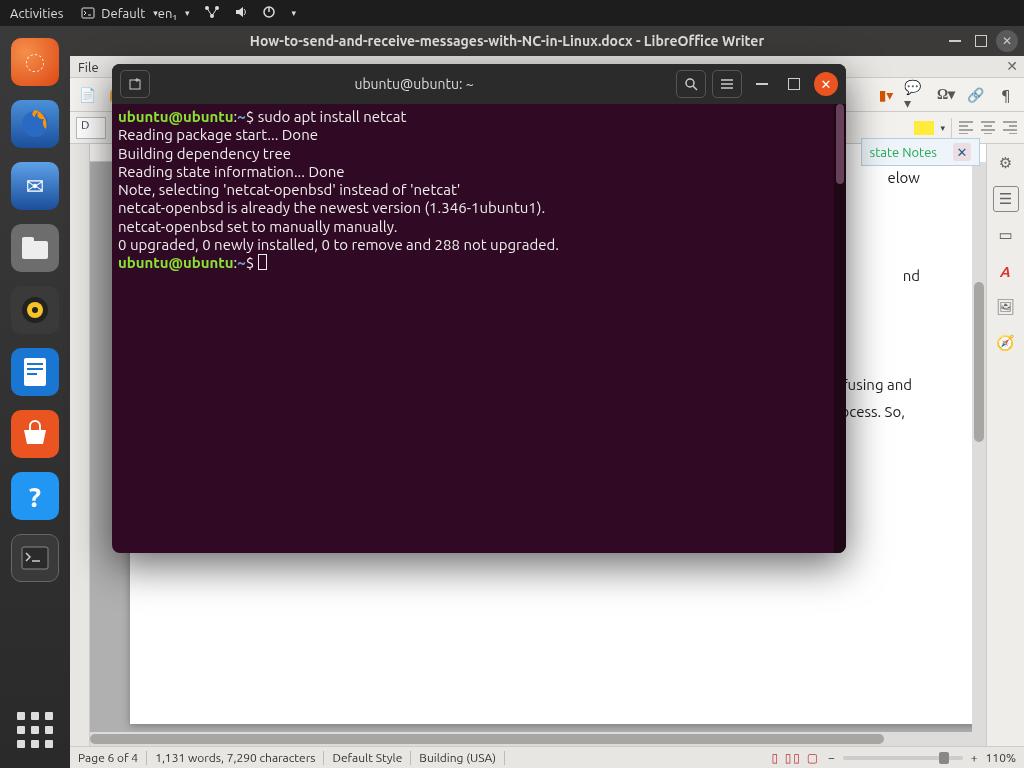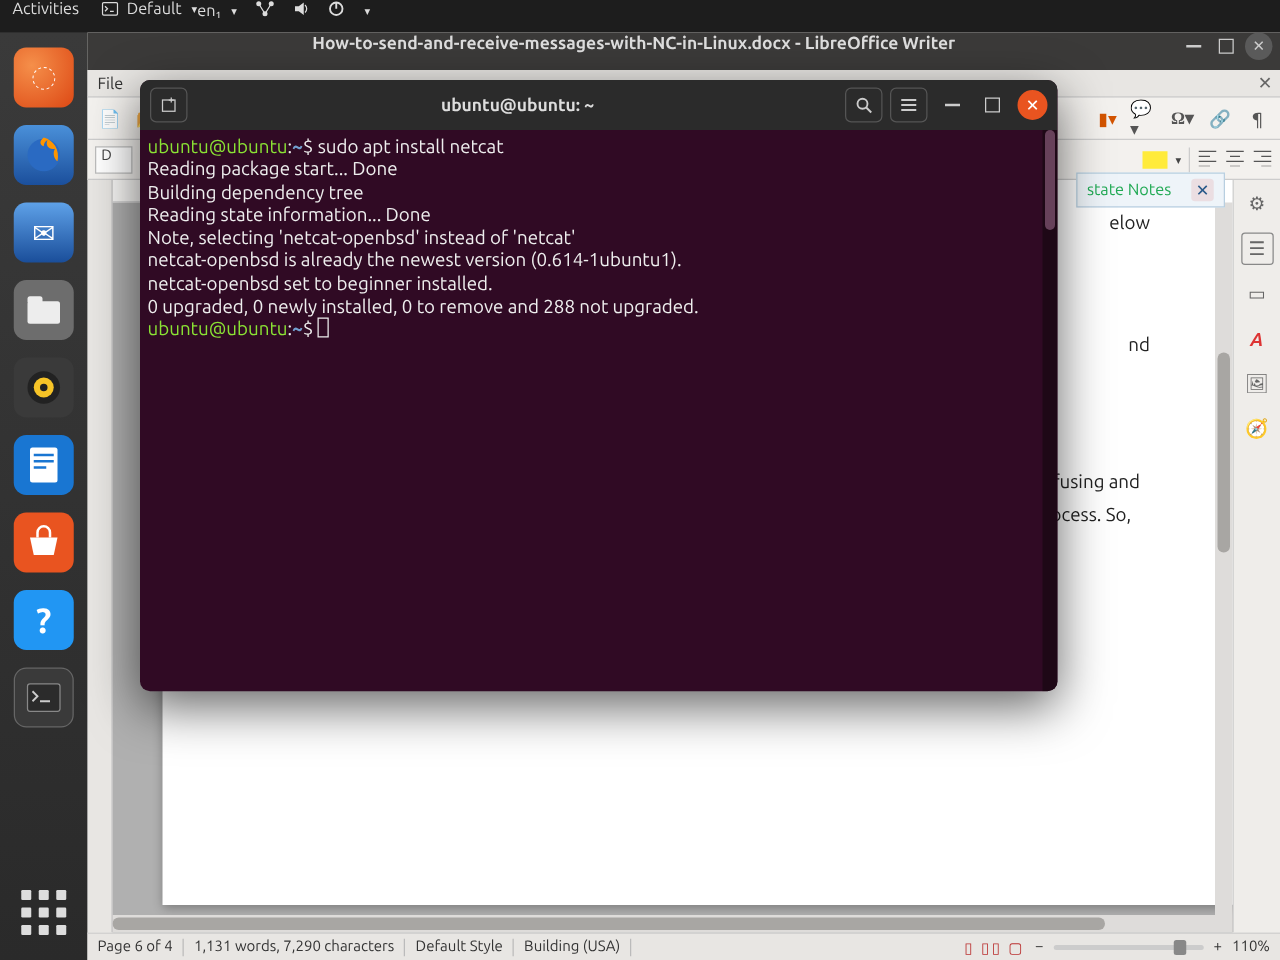--- a/index.html
+++ b/index.html
@@ -1,35 +1,35 @@
 <!DOCTYPE html>
 <html><head>
 <meta charset="utf-8">
 <style>
 * { margin:0; padding:0; box-sizing:border-box; font-family:"Ubuntu",sans-serif; }
 body { width:1024px; height:768px; overflow:hidden; background:#2c2c2c; position:relative; }
 
 
-.topbar { height:26px; background:#1d1d1d; color:#dcdcdc; display:flex; align-items:flex-start; font-size:13px; padding:0 10px; }
+.topbar { height:26px; background:#1d1d1d; color:#dcdcdc; display:flex; align-items:center; font-size:13px; padding:0 10px; }
 .topbar .left { display:flex; align-items:center; gap:18px; }
 .topbar .center { flex:1; text-align:center; }
 .topbar .right { display:flex; align-items:center; gap:14px; }
 .topbar .menu-item { display:flex; align-items:center; gap:6px; }
 .topbar svg,.topbar .tri { fill:#dcdcdc; }
 .tri { display:inline-block; margin-left:2px; font-size:9px; }
 
 
 .dock { position:absolute; left:0; top:26px; bottom:0; width:70px; background:linear-gradient(#3a3a3a,#2a2a2a); display:flex; flex-direction:column; align-items:center; padding-top:12px; gap:14px; }
 .dock .icon { width:48px; height:48px; border-radius:10px; display:flex; align-items:center; justify-content:center; font-size:22px; color:#fff; }
 .dock .apps { margin-top:auto; margin-bottom:20px; display:grid; grid-template-columns:repeat(3,8px); grid-template-rows:repeat(3,8px); gap:6px; }
 .dock .apps div { width:8px; height:8px; background:#ddd; border-radius:1px; }
 
 
 .lowin { position:absolute; left:70px; right:0; top:26px; bottom:0; background:#f0eeec; display:flex; flex-direction:column; }
-.lowin .titlebar { height:30px; background:#3b3a39; color:#ddd; display:flex; font-size:14px; }
+.lowin .titlebar { height:30px; background:#3b3a39; color:#ddd; display:flex; align-items:center; font-size:14px; }
 .lowin .titlebar .title { flex:1; text-align:center; font-weight:600; }
 .lowin .titlebar .btns { display:flex; gap:4px; padding-right:6px; }
 .lowin .titlebar .tb { width:22px; height:22px; border-radius:11px; display:flex; align-items:center; justify-content:center; color:#ccc; font-size:12px; }
 .lowin .titlebar .tb.close { background:#5a5a5a; }
 .lowin .menubar { height:22px; background:#e8e6e3; display:flex; align-items:center; font-size:13px; color:#333; padding:0 8px; gap:12px; border-bottom:1px solid #ccc; position:relative; }
 .lowin .menubar .closex { position:absolute; right:6px; top:2px; color:#666; font-size:14px; }
 .lowin .toolbar { height:34px; background:#f3f1ee; border-bottom:1px solid #ccc; display:flex; align-items:center; padding:0 6px; gap:6px; }
 .lowin .toolbar .tool { width:24px; height:24px; display:flex; align-items:center; justify-content:center; color:#555; font-size:14px; border-radius:3px; }
 .lowin .toolbar2 { height:32px; background:#f3f1ee; border-bottom:1px solid #ccc; display:flex; align-items:center; padding:0 6px; gap:6px; font-size:12px; color:#444; }
 .lowin .toolbar2 select,.lowin .toolbar2 .combo { height:22px; border:1px solid #bbb; background:#fff; font-size:12px; padding:0 4px; }
@@ -55,26 +55,26 @@
 .statusbar { height:22px; background:#e8e6e3; border-top:1px solid #ccc; display:flex; align-items:center; font-size:12px; color:#333; padding:0 8px; gap:8px; }
 .statusbar .sep { width:1px; height:14px; background:#bbb; }
 .statusbar .spacer { flex:1; }
 .statusbar .zoom-slider { width:120px; height:4px; background:#ccc; position:relative; border-radius:2px; }
 .statusbar .zoom-slider .knob { position:absolute; right:14px; top:-4px; width:10px; height:12px; background:#888; border-radius:2px; }
 
 
 .termwin { position:absolute; left:112px; top:64px; width:734px; height:489px; background:#300a24; border-radius:8px; box-shadow:0 12px 40px rgba(0,0,0,.6); display:flex; flex-direction:column; overflow:hidden; z-index:10; }
 .termwin .ttitle { height:40px; background:#2b2b2b; display:flex; align-items:center; padding:0 8px; }
 .termwin .ttitle .newtab { width:30px; height:28px; border:1px solid #555; border-radius:5px; display:flex; align-items:center; justify-content:center; color:#ccc; margin-right:8px; }
-.termwin .ttitle .label { flex:1; text-align:center; color:#ddd; font-size:14px; font-weight:700; }
+.termwin .ttitle .label { flex:1; text-align:center; color:#ddd; font-size:14px; font-weight:400; }
 .termwin .ttitle .rbtn { width:30px; height:28px; border:1px solid #555; border-radius:5px; display:flex; align-items:center; justify-content:center; color:#ccc; margin-left:6px; }
 .termwin .ttitle .winbtn { width:24px; height:24px; display:flex; align-items:center; justify-content:center; color:#ccc; margin-left:8px; font-size:13px; }
 .termwin .ttitle .winclose { width:24px; height:24px; border-radius:12px; background:#e95420; color:#fff; display:flex; align-items:center; justify-content:center; margin-left:8px; font-size:13px; }
 .termwin .tbody { flex:1; padding:4px 6px; font-family:"Ubuntu Mono","DejaVu Sans Mono",monospace; font-size:15px; line-height:1.22; color:#eee; white-space:pre; overflow:hidden; position:relative; }
-.termwin .tbody .prompt-user { color:#8ae234; font-weight:400; }
+.termwin .tbody .prompt-user { color:#8ae234; font-weight:700; }
 .termwin .tbody .prompt-path { color:#729fcf; font-weight:600; }
 .termwin .tbody .cursor { display:inline-block; width:9px; height:16px; border:1px solid #eee; vertical-align:-2px; }
 .termwin .tscroll { position:absolute; right:0; top:40px; bottom:0; width:12px; background:#1e0816; }
 .termwin .tscroll .th { position:absolute; left:2px; right:2px; top:0; height:80px; background:#67415a; border-radius:4px; }
 
 
 .ico-square { width:12px; height:12px; border:1.5px solid currentColor; }
 .ico-min { width:12px; height:2px; background:currentColor; }
 </style>
 </head>
@@ -297,20 +297,20 @@
     <div class="winbtn">
         <div class="ico-square" style="border-color:#ccc"></div>
       </div>
     <div class="winclose">✕</div>
   </div>
   <div class="tbody"><span class="prompt-user">ubuntu@ubuntu</span><span>:</span><span class="prompt-path">~</span><span>$ </span><span>sudo apt install netcat</span>
 <span>Reading package start... Done</span>
 <span>Building dependency tree</span>
 <span>Reading state information... Done</span>
 <span>Note, selecting 'netcat-openbsd' instead of 'netcat'</span>
-<span>netcat-openbsd is already the newest version (0.614-1ubuntu1).</span>
-<span>netcat-openbsd set to beginner installed.</span>
+<span>netcat-openbsd is already the newest version (1.346-1ubuntu1).</span>
+<span>netcat-openbsd set to manually manually.</span>
 <span>0 upgraded, 0 newly installed, 0 to remove and 288 not upgraded.</span>
 <span class="prompt-user">ubuntu@ubuntu</span><span>:</span><span class="prompt-path">~</span><span>$ </span><span class="cursor"></span></div>
   <div class="tscroll">
       <div class="th"></div>
     </div>
 </div>
 
 </body></html>

